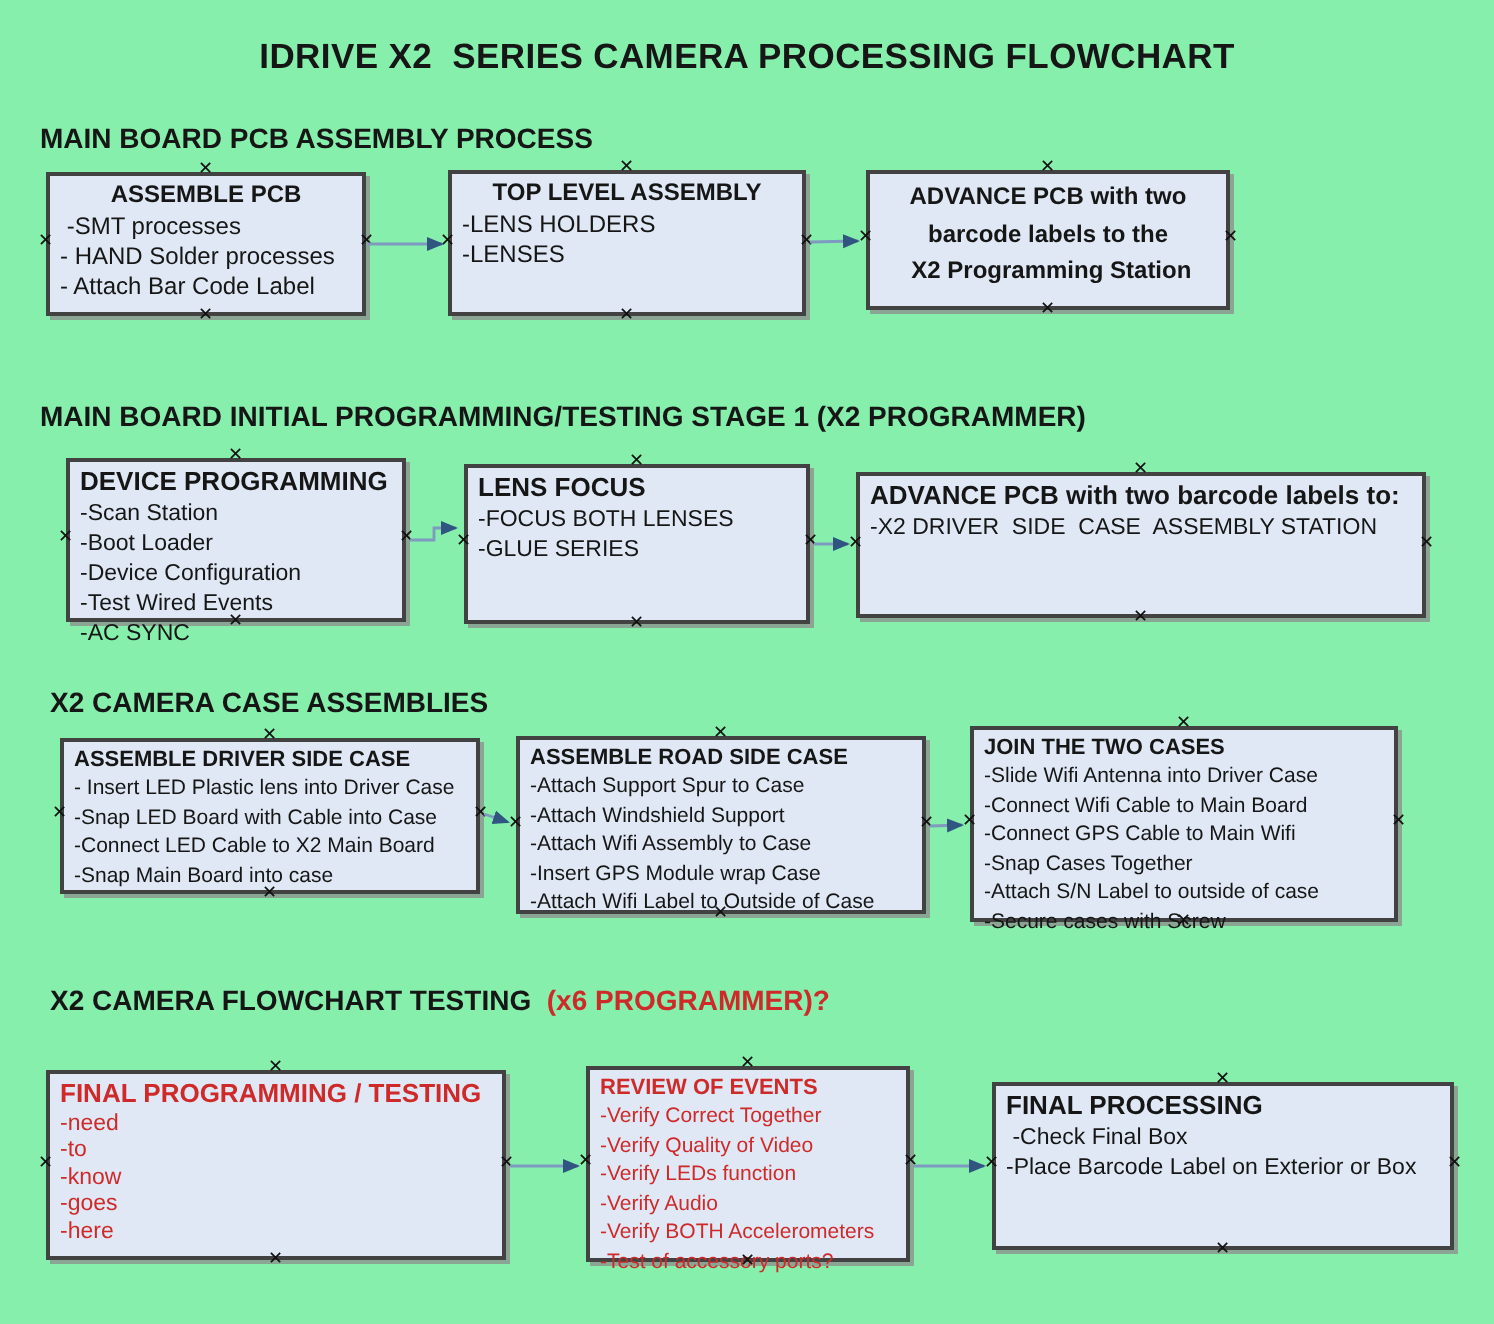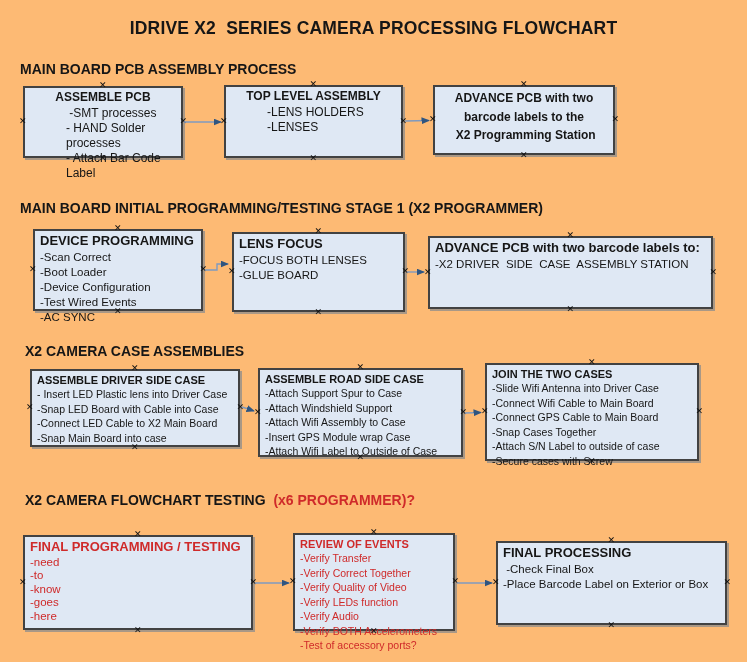--- a/index.html
+++ b/index.html
@@ -6,40 +6,40 @@
     --box-fill:#dfe8f4;
     --box-border:#424242;
     --arrow-line:#7e9ac0;
     --arrow-head:#2f5580;
     --red:#cf2a2a;
     --ink:#161616;
   }
   *{margin:0;padding:0;box-sizing:border-box;}
   html,body{background:#ffffff;}
   body{font-family:"Liberation Sans","DejaVu Sans",sans-serif;color:var(--ink);}
-  .page{position:relative;width:747px;height:662px;background:#fdba74;overflow:hidden;}
+  .page{position:relative;width:747px;height:662px;background:#86efac;overflow:hidden;}
   .title{
     position:absolute;top:18px;left:0;width:747px;
     text-align:center;font-size:17.5px;font-weight:bold;letter-spacing:.2px;
     white-space:pre;color:var(--ink);
   }
   .sec-heading{
     position:absolute;font-size:14px;font-weight:bold;white-space:pre;color:var(--ink);
   }
   .sec-heading .red{color:var(--red);}
   .box{
     position:absolute;background:var(--box-fill);
     border:2px solid var(--box-border);
     box-shadow:2px 2px 0 rgba(140,140,140,.75);
     padding:2px 5px 0 5px;overflow:visible;
   }
   .bh{font-weight:bold;white-space:pre-wrap;line-height:1.3;}
   .bi{white-space:pre-wrap;}
   .fs-lg .bh{font-size:12px;text-align:center;}
-  .fs-lg .bi{font-size:12px;line-height:15px;margin-left:36px;}
+  .fs-lg .bi{font-size:12px;line-height:15px;}
   .fs-md .bh{font-size:13px;}
   .fs-md .bi{font-size:11.5px;line-height:15px;}
   .fs-sm .bh{font-size:11px;}
   .fs-sm .bi{font-size:10.5px;line-height:14.5px;}
   .spaced .bh{line-height:1.55;}
   .tight .bi{line-height:13.5px;}
   .red-box .bh,.red-box .bi{color:var(--red);}
   .handle{
     position:absolute;font-size:9px;line-height:1;color:#111;
     font-family:"DejaVu Sans",sans-serif;pointer-events:none;
@@ -91,35 +91,35 @@
 barcode labels to the
  X2 Programming Station</div>
   <span class="handle hx-t">✕</span>
       <span class="handle hx-b">✕</span>
       <span class="handle hx-l">✕</span>
       <span class="handle hx-r">✕</span>
     </div>
 
   <div class="box fs-md" style="left:33px;top:229px;width:170px;height:82px">
     <div class="bh">DEVICE PROGRAMMING</div>
-    <div class="bi">-Scan Correct</div>
+    <div class="bi">-Scan Station</div>
     <div class="bi">-Boot Loader</div>
     <div class="bi">-Device Configuration</div>
     <div class="bi">-Test Wired Events</div>
     <div class="bi">-AC SYNC</div>
   <span class="handle hx-t">✕</span>
       <span class="handle hx-b">✕</span>
       <span class="handle hx-l">✕</span>
       <span class="handle hx-r">✕</span>
     </div>
 
   <div class="box fs-md" style="left:232px;top:232px;width:173px;height:80px">
     <div class="bh">LENS FOCUS</div>
     <div class="bi">-FOCUS BOTH LENSES</div>
-    <div class="bi">-GLUE BOARD</div>
+    <div class="bi">-GLUE SERIES</div>
   <span class="handle hx-t">✕</span>
       <span class="handle hx-b">✕</span>
       <span class="handle hx-l">✕</span>
       <span class="handle hx-r">✕</span>
     </div>
 
   <div class="box fs-md" style="left:428px;top:236px;width:285px;height:73px">
     <div class="bh">ADVANCE PCB with two barcode labels to:</div>
     <div class="bi">-X2 DRIVER  SIDE  CASE  ASSEMBLY STATION</div>
   <span class="handle hx-t">✕</span>
@@ -150,21 +150,21 @@
   <span class="handle hx-t">✕</span>
       <span class="handle hx-b">✕</span>
       <span class="handle hx-l">✕</span>
       <span class="handle hx-r">✕</span>
     </div>
 
   <div class="box fs-sm" style="left:485px;top:363px;width:214px;height:98px">
     <div class="bh">JOIN THE TWO CASES</div>
     <div class="bi">-Slide Wifi Antenna into Driver Case</div>
     <div class="bi">-Connect Wifi Cable to Main Board</div>
-    <div class="bi">-Connect GPS Cable to Main Board</div>
+    <div class="bi">-Connect GPS Cable to Main Wifi</div>
     <div class="bi">-Snap Cases Together</div>
     <div class="bi">-Attach S/N Label to outside of case</div>
     <div class="bi">-Secure cases with Screw</div>
   <span class="handle hx-t">✕</span>
       <span class="handle hx-b">✕</span>
       <span class="handle hx-l">✕</span>
       <span class="handle hx-r">✕</span>
     </div>
 
   <div class="box fs-md red-box tight" style="left:23px;top:535px;width:230px;height:95px">
@@ -175,21 +175,20 @@
     <div class="bi">-goes</div>
     <div class="bi">-here</div>
   <span class="handle hx-t">✕</span>
       <span class="handle hx-b">✕</span>
       <span class="handle hx-l">✕</span>
       <span class="handle hx-r">✕</span>
     </div>
 
   <div class="box fs-sm red-box" style="left:293px;top:533px;width:162px;height:98px">
     <div class="bh">REVIEW OF EVENTS</div>
-    <div class="bi">-Verify Transfer</div>
     <div class="bi">-Verify Correct Together</div>
     <div class="bi">-Verify Quality of Video</div>
     <div class="bi">-Verify LEDs function</div>
     <div class="bi">-Verify Audio</div>
     <div class="bi">-Verify BOTH Accelerometers</div>
     <div class="bi">-Test of accessory ports?</div>
   <span class="handle hx-t">✕</span>
       <span class="handle hx-b">✕</span>
       <span class="handle hx-l">✕</span>
       <span class="handle hx-r">✕</span>

